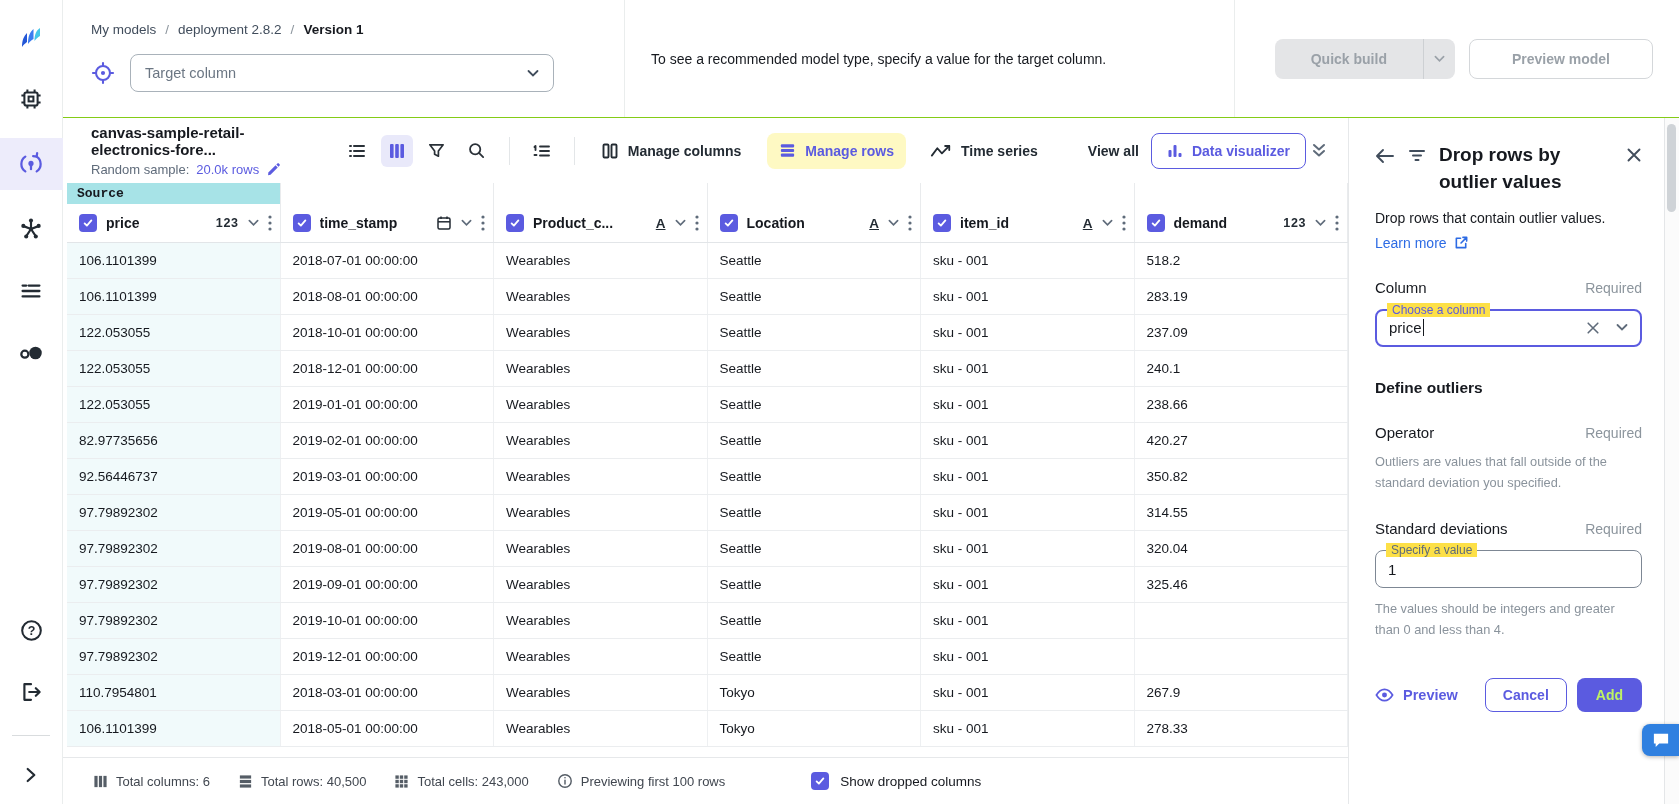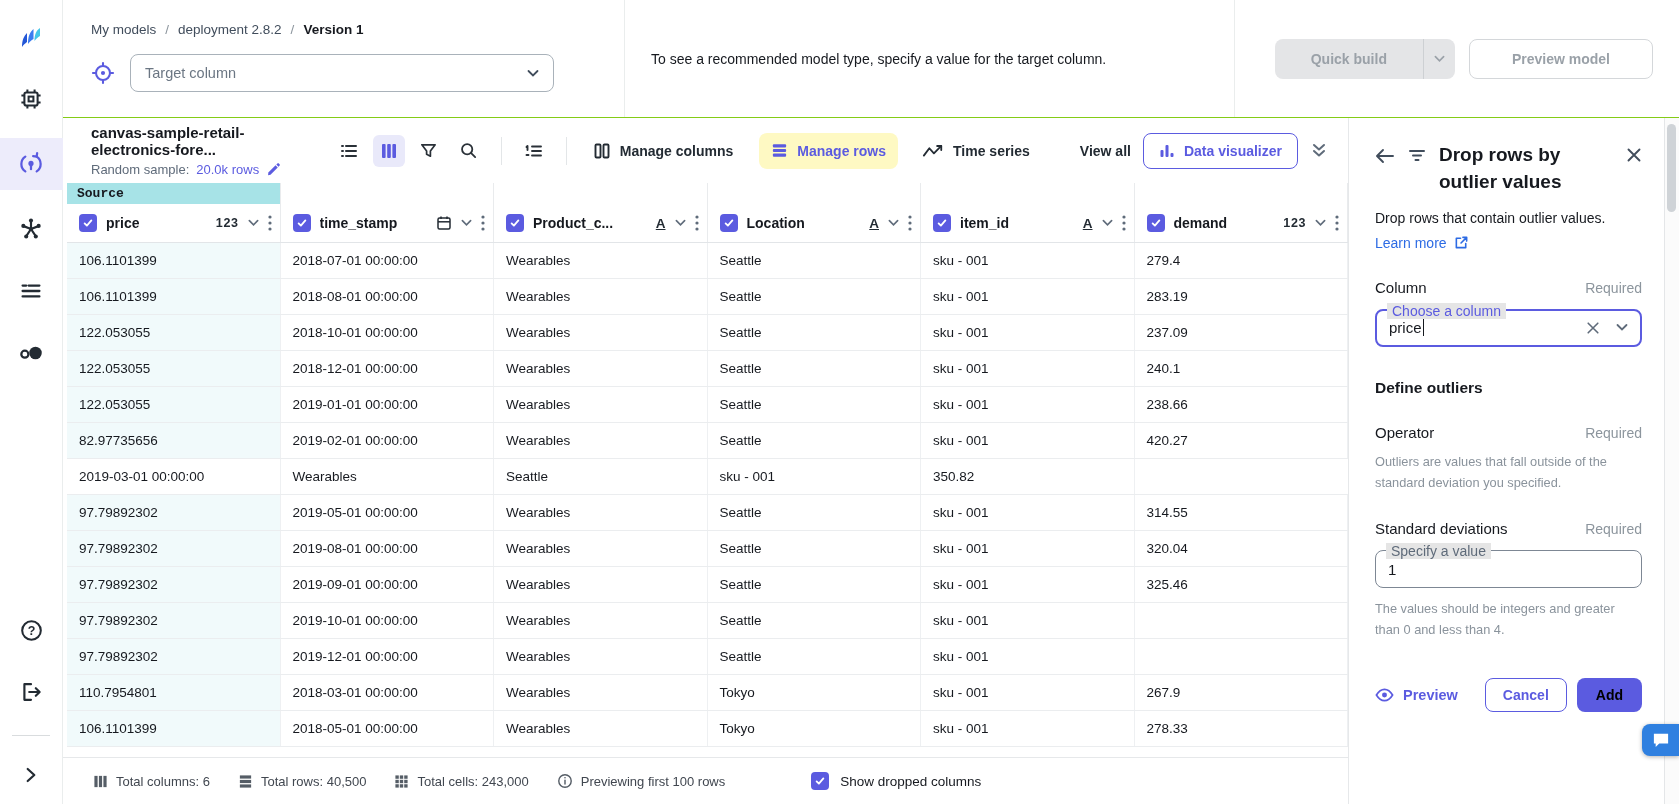--- a/index.html
+++ b/index.html
@@ -48,21 +48,21 @@
   .ticon { width:32px; height:32px; display:flex; align-items:center; justify-content:center;
     border-radius:6px; cursor:pointer; }
   .ticon.active { background:#e9e9fa; color:#5b5be0; }
   .tool-div { width:1px; height:28px; background:#e3e6e8; margin:0 8px; }
   .tool-label-btn { display:flex; align-items:center; gap:9px; font-weight:700; font-size:14px;
     color:#232b33; padding:0 12px; height:36px; border-radius:8px; cursor:pointer; white-space:nowrap; }
   .tool-label-btn.active { background:#fef9c3; color:#5b5be0; }
   .spacer { flex:1; }
   .btn-dataviz { display:flex; align-items:center; gap:9px; height:36px; padding:0 15px;
     border:1px solid #5b5be0; border-radius:8px; color:#5b5be0; font-weight:700; font-size:14px;
-    background:#fff; cursor:pointer; margin-right:12px; white-space:nowrap; }
+    background:#fff; cursor:pointer; margin-right:4px; white-space:nowrap; }
   .dbl-chevron { color:#5f6b7a; margin-right:20px; display:flex; cursor:pointer; }
 
   
   .mid { flex:1; display:flex; min-height:0; }
   .table-area { flex:1; min-width:0; display:flex; flex-direction:column; }
   .grid-wrap { flex:1; overflow:hidden; padding-left:4px; }
   .source-strip, .grid-header, .trow { display:grid; grid-template-columns:repeat(6,1fr); }
   .source-strip { height:21px; }
   .scell { border-right:1px solid #e9ebed;font-family:Liberation Mono, monospace; }
   .scell.src { background:#a7e3e7; font-weight:700; font-size:13px; padding-left:10px;
@@ -99,38 +99,38 @@
   .ph-icon { color:#414d5c; margin-top:5px; display:flex; flex:none; cursor:pointer; }
   .panel-title { flex:1; font-size:19px; font-weight:700; line-height:1.42; }
   .panel-desc { margin-top:12px; font-size:14px; line-height:1.5; }
   .learn-more { color:#2d6be4; font-size:14px; display:inline-flex; align-items:center;
     gap:7px; margin-top:6px; cursor:pointer; }
   .frow { display:flex; justify-content:space-between; align-items:baseline;
     margin-top:27px; font-size:15px; }
   .req { color:#8c959d; font-size:14px; }
   .fld { position:relative; height:38px; border:1px solid #7d8794; border-radius:8px;
     margin-top:13px; display:flex; align-items:center; padding:0 12px; font-size:15px; }
-  .fld .flabel { position:absolute; top:-8px; left:10px; background:#e5e5e5; padding:0 5px;
-    font-size:14px; color:#5f6b7a; white-space:nowrap; }
+  .fld .flabel { position:absolute; top:-8px; left:10px; background:#fde047; padding:0 5px;
+    font-size:12px; color:#5f6b7a; white-space:nowrap; }
   .fld.focused { border:2px solid #5b5be0; }
   .fld.focused .flabel { color:#5b5be0; }
   .cursor-bar { display:inline-block; width:1.5px; height:17px; background:#16191f;
     margin-left:1px; vertical-align:-3px; }
   .fld-right { margin-left:auto; display:flex; align-items:center; gap:16px; color:#5f6b7a; }
   .fld-right span { display:flex; cursor:pointer; }
   .help { margin-top:10px; font-size:12.8px; color:#8a939c; line-height:1.65; max-width:252px; }
   .subhead { margin-top:32px; font-size:15.5px; font-weight:700; }
   .panel-footer { display:flex; align-items:center; margin-top:38px; }
   .btn-preview { display:flex; gap:9px; color:#5b5be0; font-weight:700; font-size:14.5px;
     align-items:center; background:none; border:none; cursor:pointer;
     font-family:"Liberation Sans",sans-serif; }
   .btn-cancel { margin-left:auto; height:34px; padding:0 17px; border:1px solid #5b5be0;
     color:#5b5be0; border-radius:8px; font-weight:700; font-size:14px; background:#fff;
     cursor:pointer; font-family:"Liberation Sans",sans-serif; }
-  .btn-add { height:34px; padding:0 19px; background:#5b5be0; color:#000000; border-radius:8px;
+  .btn-add { height:34px; padding:0 19px; background:#5b5be0; color:#bef264; border-radius:8px;
     font-weight:700; font-size:14px; margin-left:10px; border:none; cursor:pointer;
     font-family:"Liberation Sans",sans-serif; }
 
   
   .scroll-strip { width:15px; flex:none; border-left:1px solid #e4e6e8; background:#fbfbfb;
     position:relative; }
   .scroll-thumb { position:absolute; top:6px; left:2px; width:9px; height:88px;
     background:#cfd3d7; border-radius:5px; }
   .chat-btn { position:fixed; right:0; bottom:48px; width:37px; height:32px; background:#2f80e0;
     border-radius:8px 0 0 8px; display:flex; align-items:center; justify-content:center;
@@ -495,21 +495,21 @@
                 </span>
               </div>
             </div>
           <div>
               <div class="trow">
                 <div class="tcell src-col">106.1101399</div>
                 <div class="tcell">2018-07-01 00:00:00</div>
                 <div class="tcell">Wearables</div>
                 <div class="tcell">Seattle</div>
                 <div class="tcell">sku - 001</div>
-                <div class="tcell">279.4</div>
+                <div class="tcell">518.2</div>
               </div>
               <div class="trow">
                 <div class="tcell src-col">106.1101399</div>
                 <div class="tcell">2018-08-01 00:00:00</div>
                 <div class="tcell">Wearables</div>
                 <div class="tcell">Seattle</div>
                 <div class="tcell">sku - 001</div>
                 <div class="tcell">283.19</div>
               </div>
               <div class="trow">
@@ -538,20 +538,21 @@
               </div>
               <div class="trow">
                 <div class="tcell src-col">82.97735656</div>
                 <div class="tcell">2019-02-01 00:00:00</div>
                 <div class="tcell">Wearables</div>
                 <div class="tcell">Seattle</div>
                 <div class="tcell">sku - 001</div>
                 <div class="tcell">420.27</div>
               </div>
               <div class="trow">
+                <div class="tcell src-col">92.56446737</div>
                 <div class="tcell">2019-03-01 00:00:00</div>
                 <div class="tcell">Wearables</div>
                 <div class="tcell">Seattle</div>
                 <div class="tcell">sku - 001</div>
                 <div class="tcell">350.82</div>
               </div>
               <div class="trow">
                 <div class="tcell src-col">97.79892302</div>
                 <div class="tcell">2019-05-01 00:00:00</div>
                 <div class="tcell">Wearables</div>

